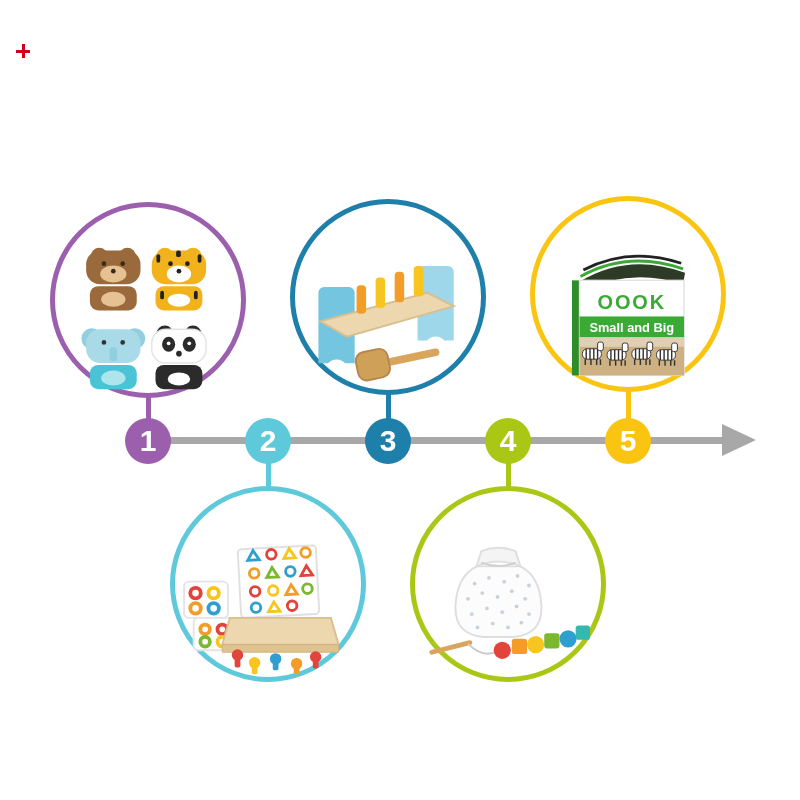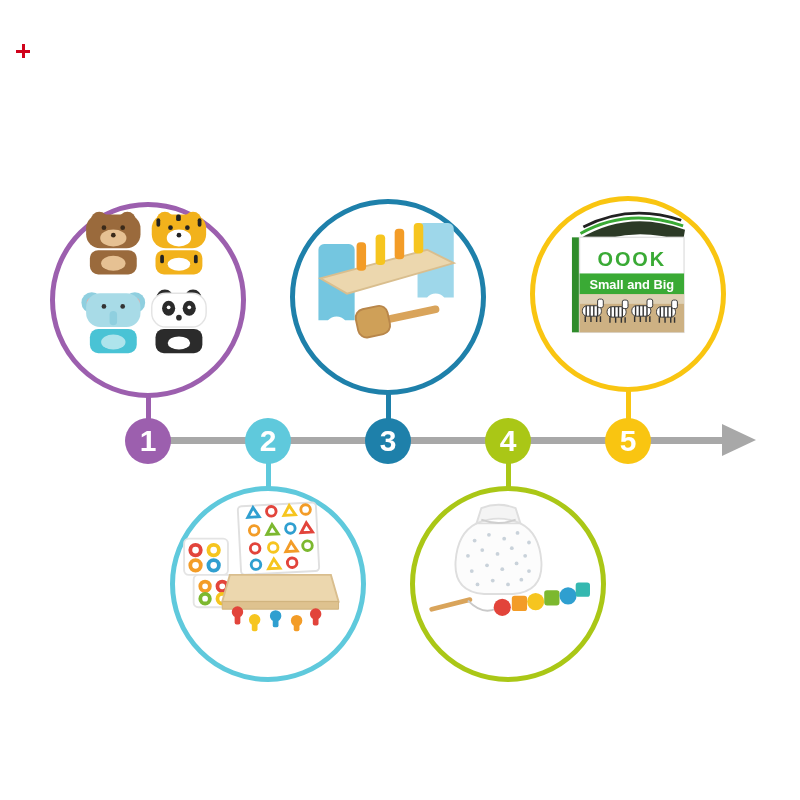--- a/index.html
+++ b/index.html
@@ -28,21 +28,21 @@
   .badge { position:absolute; width:46px; height:46px; border-radius:50%;
            display:flex; align-items:center; justify-content:center;
            color:#ffffff; font-size:30px; font-weight:bold; z-index:4; }
   .b1 { left:125px; top:418px; }
   .b2 { left:245px; top:418px; }
   .b3 { left:365px; top:418px; }
   .b4 { left:485px; top:418px; }
   .b5 { left:605px; top:418px; }
 
   .bubble { position:absolute; width:196px; height:196px; border:5px solid #000;
-            border-radius:50%; background:#ffffff; display:flex; align-items:flex-start;
+            border-radius:50%; background:#ffffff; display:flex; align-items:flex-end;
             justify-content:center; z-index:3; }
   .p1 { left:50px;  top:202px; }
   .p2 { left:170px; top:486px; }
   .p3 { left:290px; top:199px; }
   .p4 { left:410px; top:486px; }
   .p5 { left:530px; top:196px; }
 
   svg text { font-family:"Liberation Sans", sans-serif; }
 </style>
 </head>

